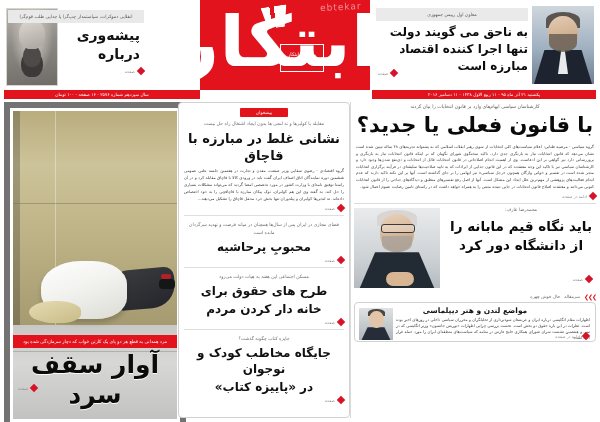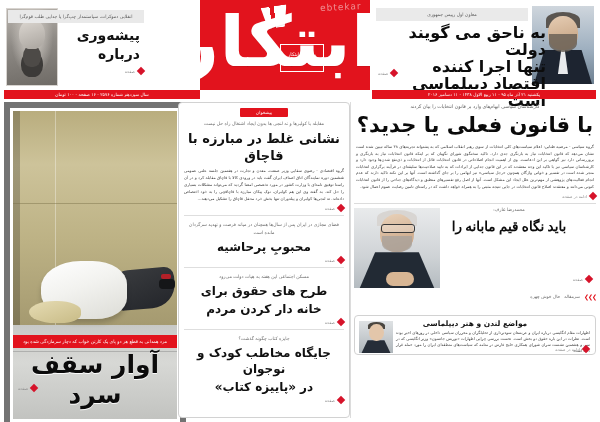--- a/index.html
+++ b/index.html
@@ -93,22 +93,22 @@
   }
   .promo-right .photo .shirt{
     position:absolute;left:22px;top:44px;width:18px;height:24px;background:#e8eaec;
     clip-path:polygon(40% 0,60% 0,78% 100%,22% 100%);
   }
   .promo-right .kicker{
     position:absolute;left:4px;top:4px;width:152px;height:13px;background:#eaeaea;color:#5a5a5a;
     font-size:4.6px;line-height:13px;text-align:center;white-space:nowrap;overflow:hidden;
   }
   .promo-right .hl{
-    position:absolute;left:18px;top:20px;width:156px;color:#0c0c0c;
-    font-size:16px;font-weight:bold;line-height:17px;text-align:right;
+    position:absolute;left:0;top:20px;width:156px;color:#0c0c0c;
+    font-size:12px;font-weight:bold;line-height:17px;text-align:right;
   }
   .promo-right .more{position:absolute;left:6px;top:66px;display:flex;align-items:center;gap:3px;}
 
   
   .leftrule{
     position:absolute;left:4px;top:90px;width:196px;height:9px;background:#e2131d;
     color:#fff;font-size:4.4px;line-height:9px;text-align:center;white-space:nowrap;overflow:hidden;
   }
   .daterule{
     position:absolute;left:372px;top:90px;width:224px;height:9px;background:#e2131d;
@@ -201,31 +201,31 @@
   .aref .photo{
     position:absolute;left:0;top:4px;width:86px;height:80px;overflow:hidden;
     background:linear-gradient(180deg,#e9ebec 0%,#cfd3d6 60%,#b4bbc0 100%);
   }
   .aref .photo .face{position:absolute;left:26px;top:6px;width:34px;height:38px;border-radius:48% 48% 46% 46%;background:linear-gradient(165deg,#e9d2ba,#c49d7c);}
   .aref .photo .hair{position:absolute;left:23px;top:2px;width:40px;height:16px;border-radius:50% 50% 0 0;background:#d8d5d2;}
   .aref .photo .glass{position:absolute;left:27px;top:16px;width:32px;height:7px;border:1px solid #3a3a3a;border-radius:3px;background:rgba(255,255,255,.25);}
   .aref .photo .beard{position:absolute;left:28px;top:28px;width:30px;height:16px;border-radius:0 0 50% 50%;background:#a9a39c;opacity:.8;}
   .aref .photo .suit{position:absolute;left:4px;top:44px;width:78px;height:40px;background:#222a34;clip-path:polygon(22% 0,78% 0,100% 100%,0 100%);}
   .aref .photo .hands{position:absolute;left:32px;top:64px;width:28px;height:14px;border-radius:8px;background:#d8b694;}
-  .aref .txt{position:absolute;right:12px;top:2px;width:150px;font-family:Liberation Serif, serif;}
+  .aref .txt{position:absolute;right:0;top:2px;width:150px;}
   .aref .kick{font-size:4.6px;color:#6b6b6b;text-align:center;margin-bottom:3px;}
   .aref .hl{font-size:13.5px;font-weight:bold;line-height:19px;color:#0b0b0b;text-align:center;}
   .aref .more{position:absolute;right:4px;top:72px;display:flex;align-items:center;gap:3px;}
 
   .briefbar{display:flex;align-items:center;justify-content:flex-start;gap:4px;margin-top:3px;direction:rtl;}
   .briefbar .lbl{font-size:4.4px;color:#6a6a6a;}
   .briefbar .chev{color:#e2131d;font-size:6px;letter-spacing:-1px;}
 
   .box{
-    position:relative;margin-top:15px;border:1px solid #d2d2d2;border-radius:4px;height:40px;
+    position:relative;margin-top:2px;border:1px solid #d2d2d2;border-radius:4px;height:40px;
     box-sizing:border-box;padding:3px 5px;overflow:hidden;background:#fff;
   }
   .box .photo{
     position:absolute;left:4px;top:5px;width:34px;height:32px;overflow:hidden;
     background:linear-gradient(180deg,#dfe2e4,#aeb5ba);
   }
   .box .photo .face{position:absolute;left:10px;top:3px;width:15px;height:17px;border-radius:48%;background:#e3c6aa;}
   .box .photo .hair{position:absolute;left:9px;top:1px;width:17px;height:7px;border-radius:50% 50% 0 0;background:#4a4640;}
   .box .photo .suit{position:absolute;left:2px;top:19px;width:30px;height:14px;background:#262d38;clip-path:polygon(22% 0,78% 0,100% 100%,0 100%);}
   .box .ttl{font-size:7.5px;font-weight:bold;text-align:center;color:#111;margin:0 0 2px 0;}
@@ -267,21 +267,21 @@
       <div class="photo">
         <div class="suit"></div>
         <div class="shirt"></div>
         <div class="hair"></div>
         <div class="face"></div>
         <div class="beard"></div>
       </div>
       <div class="kicker">معاون اول رییس جمهوری</div>
       <div class="hl">
         <div>به ناحق می گویند دولت</div>
-        <div>تنها اجرا کننده اقتصاد دیپلماسی است</div>
+        <div>تنها اجرا کننده اقتصاد مبارزه است</div>
       </div>
       <div class="more">
         <span class="diamond"></span>
         <span class="more-t">صفحه</span>
       </div>
     </div>
 
     <div class="leftrule">سال سیزدهم شماره ۲۵۷۶ - ۱۶ صفحه - ۱۰۰ تومان</div>
     <div class="daterule">یکشنبه ۲۱ آذر ماه ۹۵ - ۱۱ ربیع الاول ۱۴۳۸ - ۱۱ دسامبر ۲۰۱۶</div>
   </div>
@@ -376,20 +376,21 @@
           <div class="suit"></div>
           <div class="hair"></div>
           <div class="face"></div>
           <div class="glass"></div>
           <div class="beard"></div>
           <div class="hands"></div>
         </div>
         <div class="txt">
           <div class="kick">محمدرضا عارف:</div>
           <div class="hl">باید نگاه قیم مابانه را</div>
+          <div class="hl">از دانشگاه دور کرد</div>
         </div>
         <div class="more">
           <span class="diamond"></span>
           <span class="more-t">صفحه</span>
         </div>
       </div>
 
       <div class="briefbar">
         <span class="chev">❯❯❯</span>
         <span class="lbl">سرمقاله</span>

